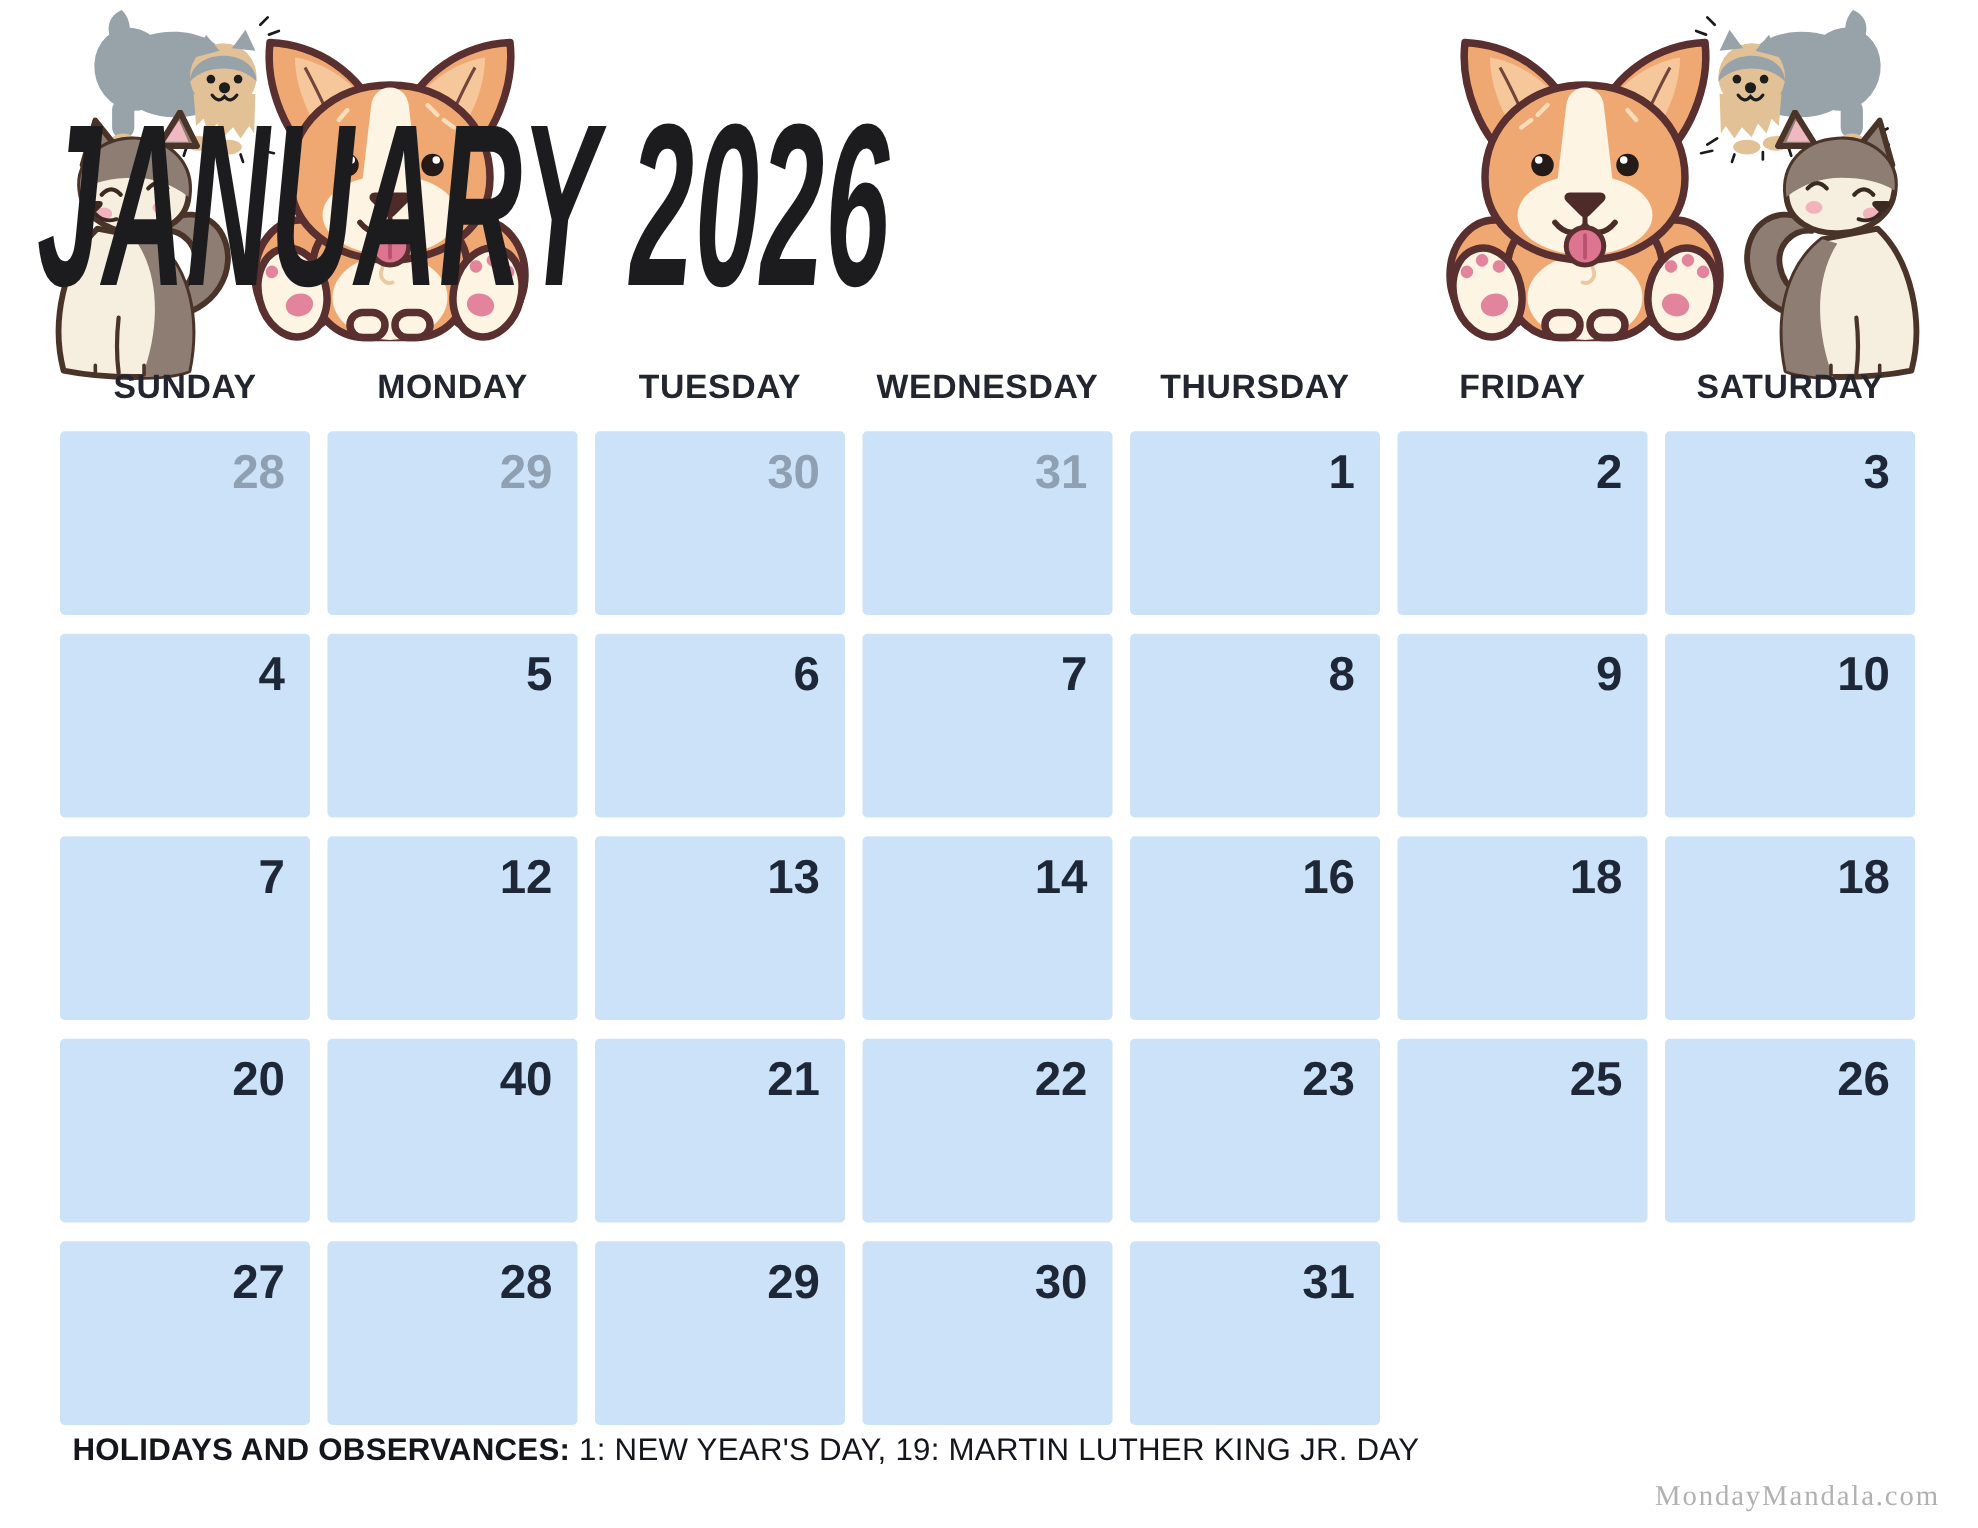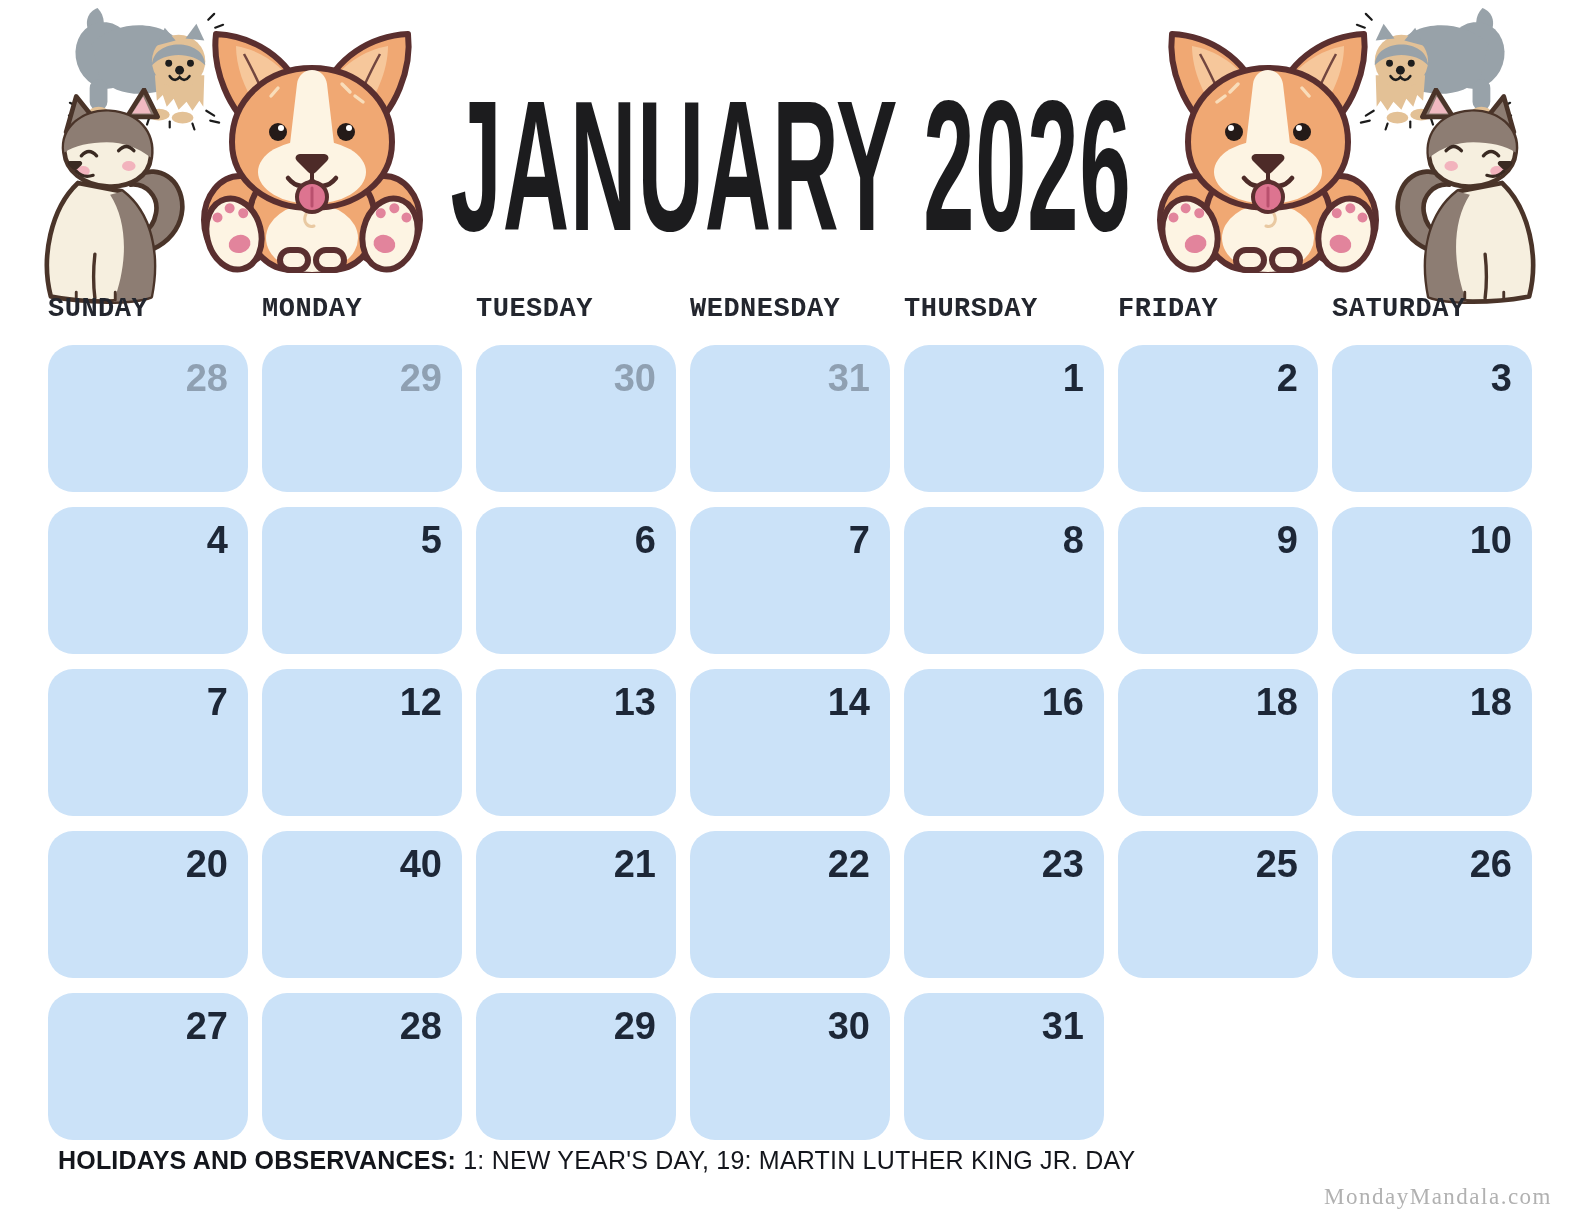--- a/index.html
+++ b/index.html
@@ -4,21 +4,21 @@
 <style>
   html,body { margin:0; padding:0; }
   body {
     width:1582px; height:1222px;
     background:#ffffff;
     font-family:"Liberation Sans", sans-serif;
     position:relative; overflow:hidden;
   }
 
   
-  .title-wrap { position:absolute; left:0; right:0; top:60px; text-align:center; }
+  .title-wrap { position:absolute; left:0; right:0; top:60px; text-align:left;font-style:italic; }
   .title-text {
     display:inline-block;
     font-size:100px; font-weight:700; letter-spacing:1px;
     color:var(--title-text,#1c1c1e);
     transform:scale(0.92,1.85); transform-origin:center top;
     white-space:nowrap;
   }
 
   .dogs { position:absolute; width:420px; height:292px; top:4px; }
   .dogs-left { left:10px; }
@@ -27,31 +27,31 @@
   .dog.yorkie { left:52px; top:0;   width:168px; }
   .dog.husky  { left:12px; top:84px; width:178px; }
   .dog.corgi  { left:182px; top:20px; width:240px; }
 
   
   .weekday-row {
     position:absolute; left:48px; top:294px; width:1484px;
     display:grid; grid-template-columns:repeat(7,200px); column-gap:14px;
   }
   .weekday {
-    font-weight:700; font-size:27px;
-    letter-spacing:0.5px; color:#23262e;font-family:Liberation Mono, monospace;
+    text-align:center; font-weight:700; font-size:27px;
+    letter-spacing:0.5px; color:#23262e;
   }
 
   
   .calendar-grid {
     position:absolute; left:48px; top:345px;
     display:grid; grid-template-columns:repeat(7,200px);
     grid-auto-rows:147px; gap:15px 14px;
   }
-  .cell { background:var(--cell-bg,#CBE2F8); border-radius:25px; position:relative;text-decoration:underline; }
+  .cell { background:var(--cell-bg,#CBE2F8); border-radius:4px; position:relative;text-decoration:underline; }
   .daynum {
     position:absolute; top:12px; right:20px;
     font-size:38px; font-weight:700; color:var(--day-text,#1D2737);
   }
   .cell.muted .daynum { color:var(--muted-day-text,#8FA0B2); font-weight:600; }
 
   
   .footer {
     position:absolute; left:58px; top:1146px;
     font-size:25px; color:#14161c; letter-spacing:0.2px;

